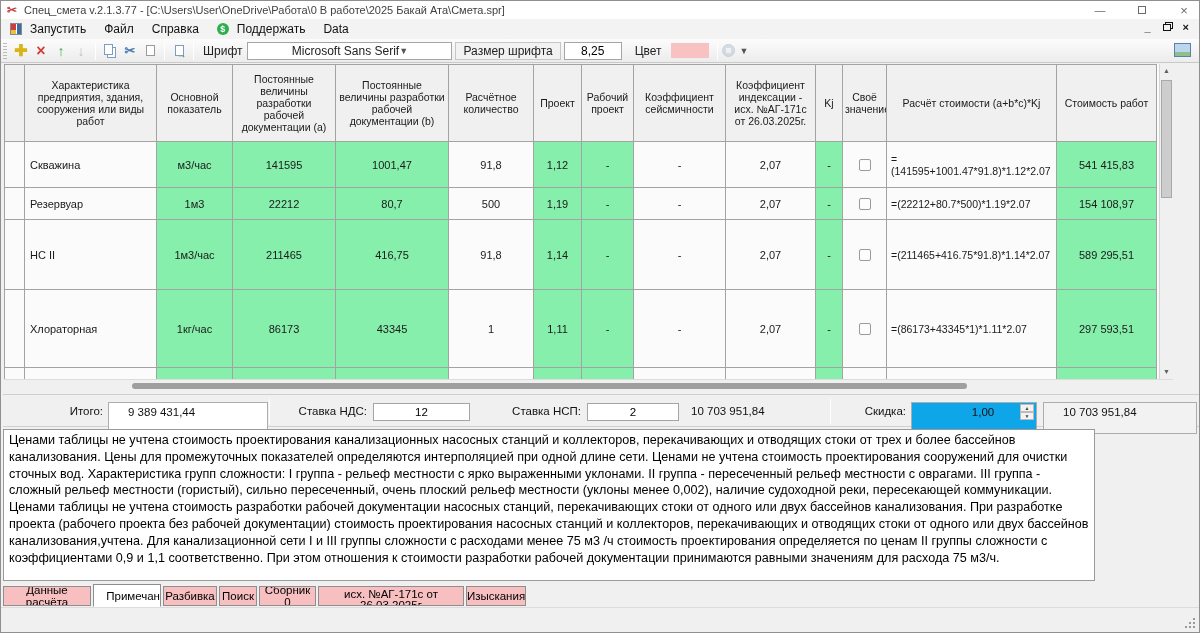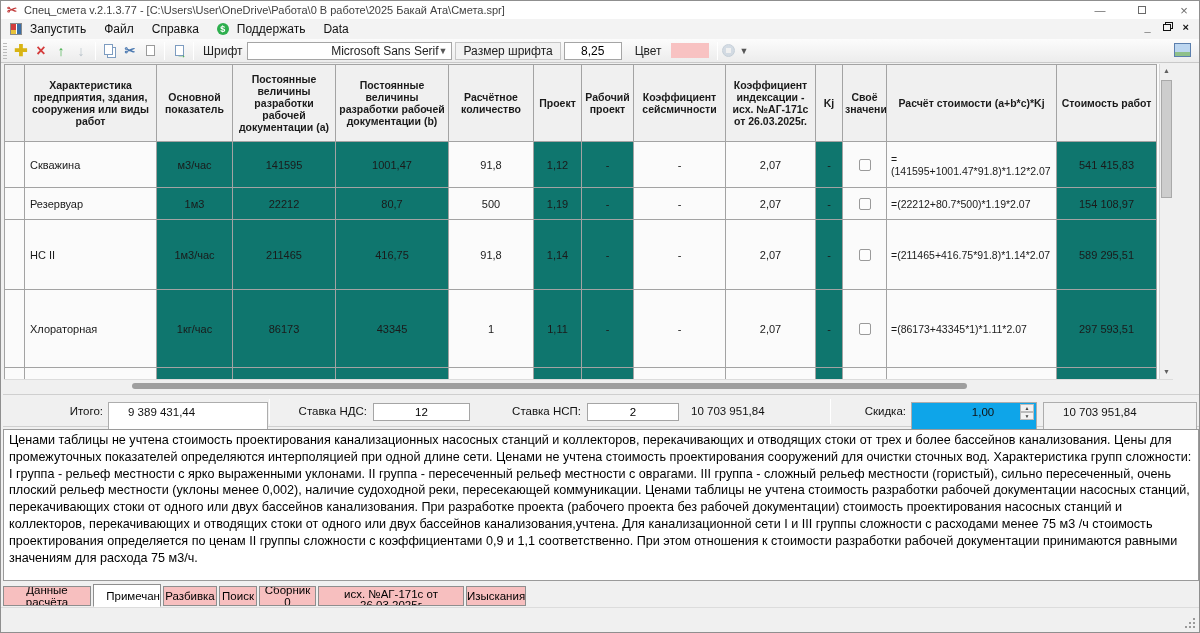--- a/index.html
+++ b/index.html
@@ -45,37 +45,37 @@
   .ic-down { color:#b9c3cb; font-size:14px; }
   .pg { width:9px; height:11px; background:#fff; border:1px solid #7d9cc0; position:relative; }
   .pg.copy { box-shadow:3px 3px 0 -1px #fff,3px 3px 0 0 #7d9cc0; margin:-3px 3px 0 0; }
   .pg.gray { border-color:#9a9a9a; }
   .ic-cut { color:#4a78b0; font-size:13px; }
   .pg.exp:after { content:"→"; position:absolute; right:-4px; bottom:-5px; color:#2f9e3f;
                   font-size:10px; font-weight:bold; }
   .tb-label { padding:0 5px; white-space:nowrap; }
   .tb-label.boxed { border:1px solid #c6c6c6; background:#f2f2f2; padding:1px 7px; margin:0 3px; }
   .font-combo { width:205px; height:18px; background:#fff; border:1px solid #a5a5a5;
-                display:flex; align-items:center; justify-content:flex-end; padding:0 4px; }
+                display:flex; align-items:center; justify-content:center; padding:0 4px; }
   .combo-caret { color:#555; font-size:9px; }
   .size-input { width:58px; height:18px; border:1px solid #a5a5a5; background:#fff; text-align:center;
                 font-size:12px; font-family:"Liberation Sans",sans-serif; }
   .color-swatch { width:38px; height:15px; background:#f8c2c2; margin:0 4px; }
   .wheel { width:13px; height:13px; border-radius:50%; opacity:.55;
            background:radial-gradient(circle at 50% 50%, #eee 0 3px, #b9c7d6 3px 7px); border:1px solid #9fb0c0; }
   .img-icon { position:absolute; right:8px; top:4px; width:17px; height:14px; border:1px solid #5b7fae;
               background:linear-gradient(#bcd6f0 0 8px,#8fc08a 8px 14px); }
 
   
   .grid-area { position:absolute; left:3px; top:63px; width:1169px; height:328px; background:#fbfbfb; }
   table.grid { border-collapse:collapse; table-layout:fixed; width:1152px; font-size:11px; color:#1a1a1a; }
   table.grid th, table.grid td { border:1px solid #a3a3a3; overflow:hidden; }
-  table.grid th { background:#f0f0f0; font-weight:bold; text-align:center; padding:8px 2px;
+  table.grid th { background:#f0f0f0; font-weight:normal; text-align:center; padding:8px 2px;
                   line-height:12px; font-size:10.5px; }
-  td.pk { background:#0f766e; }
+  td.pk { background:#86efac; }
   td.ctr { text-align:center; }
   td.lft { text-align:left; padding-left:5px; }
   td.frm { text-align:left; padding-left:4px; font-size:10.5px; }
   .checkbox { width:12px; height:12px; border:1px solid #9a9a9a; border-radius:2px; background:#fdfdfd; margin:0 auto; }
   .clipbox { height:20px; overflow:hidden; }
   .clipbox .checkbox { margin-top:13px; }
 
   .vscroll { position:absolute; right:0; top:0; width:14px; height:315px; background:#f0f0f0; border-left:1px solid #d5d5d5; }
   .vthumb { position:absolute; left:1px; top:16px; width:11px; height:118px; background:#cdcdcd; border:1px solid #a9a9a9; }
   .varrow { position:absolute; left:0; width:13px; height:14px; color:#606060; font-size:7px; text-align:center; line-height:14px; }
@@ -90,21 +90,21 @@
             line-height:18px; padding-left:19px; font-size:11.5px; }
   .sm-input { position:absolute; top:8px; height:18px; border:1px solid #a5a5a5; background:#fff;
               text-align:center; font-size:11.5px; font-family:"Liberation Sans",sans-serif; }
   .sm-sep { position:absolute; top:4px; width:1px; height:25px; background:#d7d7d7; border-right:1px solid #fff; }
   .sm-text { position:absolute; top:10px; }
   .spinner { position:absolute; right:2px; top:1px; width:14px; height:14px; display:flex; flex-direction:column; }
   .spin-btn { flex:1; border:1px solid #bbb; background:#f2f2f2; font-size:5px; line-height:6px; text-align:center; color:#444; }
   .sm-final { background:#f2f2f2; }
 
   
-  .notes { position:absolute; left:2px; top:428px; width:1196px; height:152px; background:#fff;
+  .notes { position:absolute; left:2px; top:428px; width:1092px; height:152px; background:#fff;
            border:1px solid #9a9a9a; padding:2px 5px; font-size:12.6px; line-height:16.8px; color:#000;
            overflow:hidden; }
 
   
   .tabs { position:absolute; left:2px; top:582px; width:1196px; height:24px; display:flex; align-items:flex-start; }
   .tab { border:1px solid #8e8e8e; background:#f7bfbf; margin-top:3px; height:20px; font-size:11.5px;
          display:flex; align-items:center; justify-content:center; padding:0 8px; margin-right:2px;
          text-align:center; overflow:hidden; }
   .tab.active { background:#fff; margin-top:1px; height:23px; border-bottom:1px solid #fff; position:relative; z-index:2;padding-left:33px; }
   .tab.wide { width:146px; line-height:11px; padding-top:2px; align-items:flex-start; }

